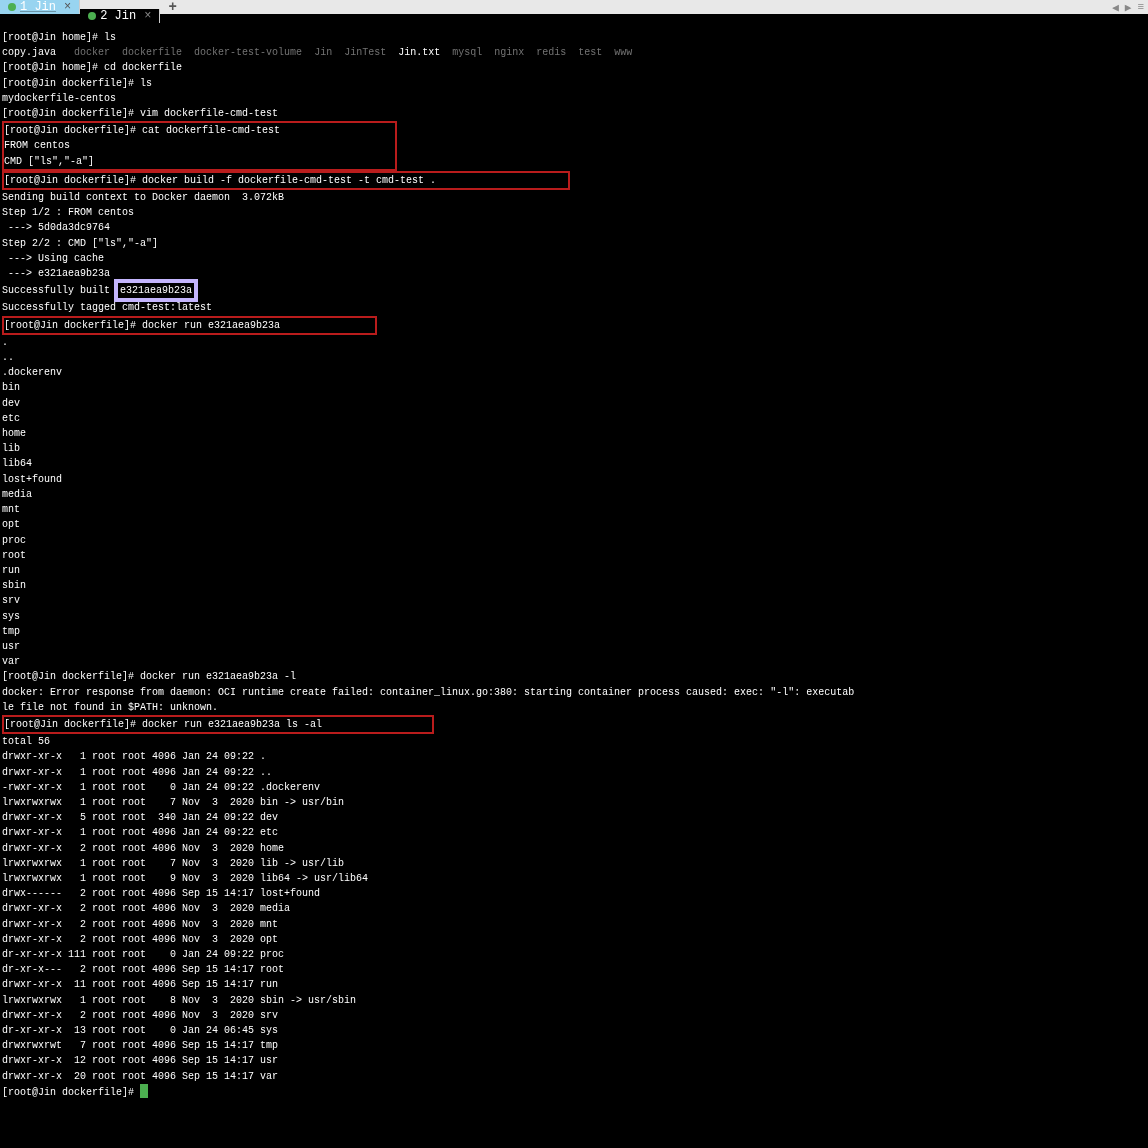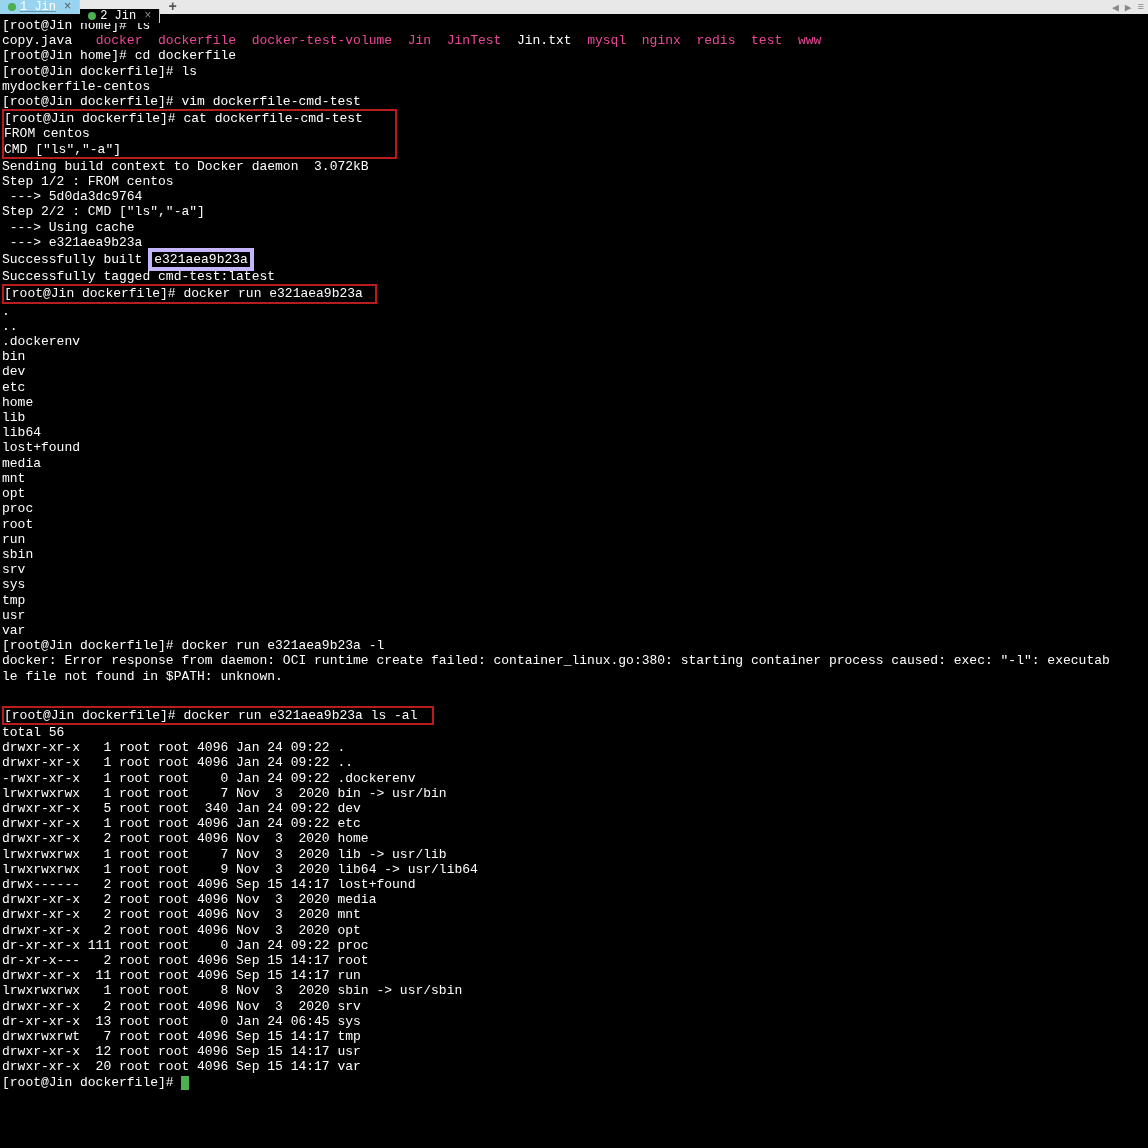--- a/index.html
+++ b/index.html
@@ -44,27 +44,27 @@
   .tabbar-right {
     position: absolute;
     right: 4px;
     display: flex;
     gap: 6px;
     color: #888;
     font-size: 11px;
   }
   .terminal {
     background: #000;
-    padding: 4px 2px;
+    padding: 16px 2px;
     line-height: 15.2px;
     white-space: pre;
-    font-size: 13px;
+    font-size: 10px;
   }
   .prompt { color: #fff; }
-  .blue { color: #ec4899; }
+  .blue { color: #737373; }
   .redbox { border: 4px solid #c4b5fd; display: inline-block; padding: 0 2px; margin: -2px; }
   .redbox-line { border: 2px solid #b91c1c; display: inline-block; }
   .cursor {
     display: inline-block;
     width: 8px;
     height: 14px;
     background: #4caf50;
     vertical-align: text-bottom;
   }
   .line { display: block; }
@@ -85,16 +85,17 @@
   </div>
   <div class="tab-add">+</div>
   <div class="tabbar-right">
     <span>◀</span>
     <span>▶</span>
     <span>≡</span>
   </div>
 </div>
 
 <div class="terminal"><span class="line"><span class="prompt">[root@Jin home]# </span><span>ls</span></span><span class="line"><span>copy.java</span>   <span class="blue">docker</span>  <span class="blue">dockerfile</span>  <span class="blue">docker-test-volume</span>  <span class="blue">Jin</span>  <span class="blue">JinTest</span>  <span>Jin.txt</span>  <span class="blue">mysql</span>  <span class="blue">nginx</span>  <span class="blue">redis</span>  <span class="blue">test</span>  <span class="blue">www</span></span><span class="line"><span class="prompt">[root@Jin home]# </span><span>cd dockerfile</span></span><span class="line"><span class="prompt">[root@Jin dockerfile]# </span><span>ls</span></span><span class="line">mydockerfile-centos</span><span class="line"><span class="prompt">[root@Jin dockerfile]# </span><span>vim dockerfile-cmd-test</span></span><span class="redbox-line" style="min-width:395px;"><span class="line">[root@Jin dockerfile]# cat dockerfile-cmd-test</span><span class="line">FROM centos</span><span class="line">CMD ["ls","-a"]</span></span>
+<span class="redbox-line" style="min-width:568px;"><span class="line">[root@Jin dockerfile]# docker build -f dockerfile-cmd-test -t cmd-test .</span></span>
 <span class="line">Sending build context to Docker daemon  3.072kB</span><span class="line">Step 1/2 : FROM centos</span><span class="line"> ---&gt; 5d0da3dc9764</span><span class="line">Step 2/2 : CMD ["ls","-a"]</span><span class="line"> ---&gt; Using cache</span><span class="line"> ---&gt; e321aea9b23a</span><span class="line"><span>Successfully built </span><span class="redbox">e321aea9b23a</span></span><span class="line">Successfully tagged cmd-test:latest</span><span class="redbox-line" style="min-width:375px;"><span class="line">[root@Jin dockerfile]# docker run e321aea9b23a</span></span>
 <span class="line">.</span><span class="line">..</span><span class="line">.dockerenv</span><span class="line">bin</span><span class="line">dev</span><span class="line">etc</span><span class="line">home</span><span class="line">lib</span><span class="line">lib64</span><span class="line">lost+found</span><span class="line">media</span><span class="line">mnt</span><span class="line">opt</span><span class="line">proc</span><span class="line">root</span><span class="line">run</span><span class="line">sbin</span><span class="line">srv</span><span class="line">sys</span><span class="line">tmp</span><span class="line">usr</span><span class="line">var</span><span class="line"><span class="prompt">[root@Jin dockerfile]# </span><span>docker run e321aea9b23a -l</span></span><span class="line" style="white-space:pre-wrap;">docker: Error response from daemon: OCI runtime create failed: container_linux.go:380: starting container process caused: exec: "-l": executab
-le file not found in $PATH: unknown.</span><span class="redbox-line" style="min-width:432px;margin-top:22px;"><span class="line">[root@Jin dockerfile]# docker run e321aea9b23a ls -al</span></span>
+le file not found in $PATH: unknown.</span><span class="redbox-line" style="min-width:432px;"><span class="line">[root@Jin dockerfile]# docker run e321aea9b23a ls -al</span></span>
 <span class="line">total 56</span><span class="line">drwxr-xr-x   1 root root 4096 Jan 24 09:22 .</span><span class="line">drwxr-xr-x   1 root root 4096 Jan 24 09:22 ..</span><span class="line">-rwxr-xr-x   1 root root    0 Jan 24 09:22 .dockerenv</span><span class="line">lrwxrwxrwx   1 root root    7 Nov  3  2020 bin -&gt; usr/bin</span><span class="line">drwxr-xr-x   5 root root  340 Jan 24 09:22 dev</span><span class="line">drwxr-xr-x   1 root root 4096 Jan 24 09:22 etc</span><span class="line">drwxr-xr-x   2 root root 4096 Nov  3  2020 home</span><span class="line">lrwxrwxrwx   1 root root    7 Nov  3  2020 lib -&gt; usr/lib</span><span class="line">lrwxrwxrwx   1 root root    9 Nov  3  2020 lib64 -&gt; usr/lib64</span><span class="line">drwx------   2 root root 4096 Sep 15 14:17 lost+found</span><span class="line">drwxr-xr-x   2 root root 4096 Nov  3  2020 media</span><span class="line">drwxr-xr-x   2 root root 4096 Nov  3  2020 mnt</span><span class="line">drwxr-xr-x   2 root root 4096 Nov  3  2020 opt</span><span class="line">dr-xr-xr-x 111 root root    0 Jan 24 09:22 proc</span><span class="line">dr-xr-x---   2 root root 4096 Sep 15 14:17 root</span><span class="line">drwxr-xr-x  11 root root 4096 Sep 15 14:17 run</span><span class="line">lrwxrwxrwx   1 root root    8 Nov  3  2020 sbin -&gt; usr/sbin</span><span class="line">drwxr-xr-x   2 root root 4096 Nov  3  2020 srv</span><span class="line">dr-xr-xr-x  13 root root    0 Jan 24 06:45 sys</span><span class="line">drwxrwxrwt   7 root root 4096 Sep 15 14:17 tmp</span><span class="line">drwxr-xr-x  12 root root 4096 Sep 15 14:17 usr</span><span class="line">drwxr-xr-x  20 root root 4096 Sep 15 14:17 var</span><span class="line"><span class="prompt">[root@Jin dockerfile]# </span><span class="cursor"></span></span></div>
 
 </body></html>

